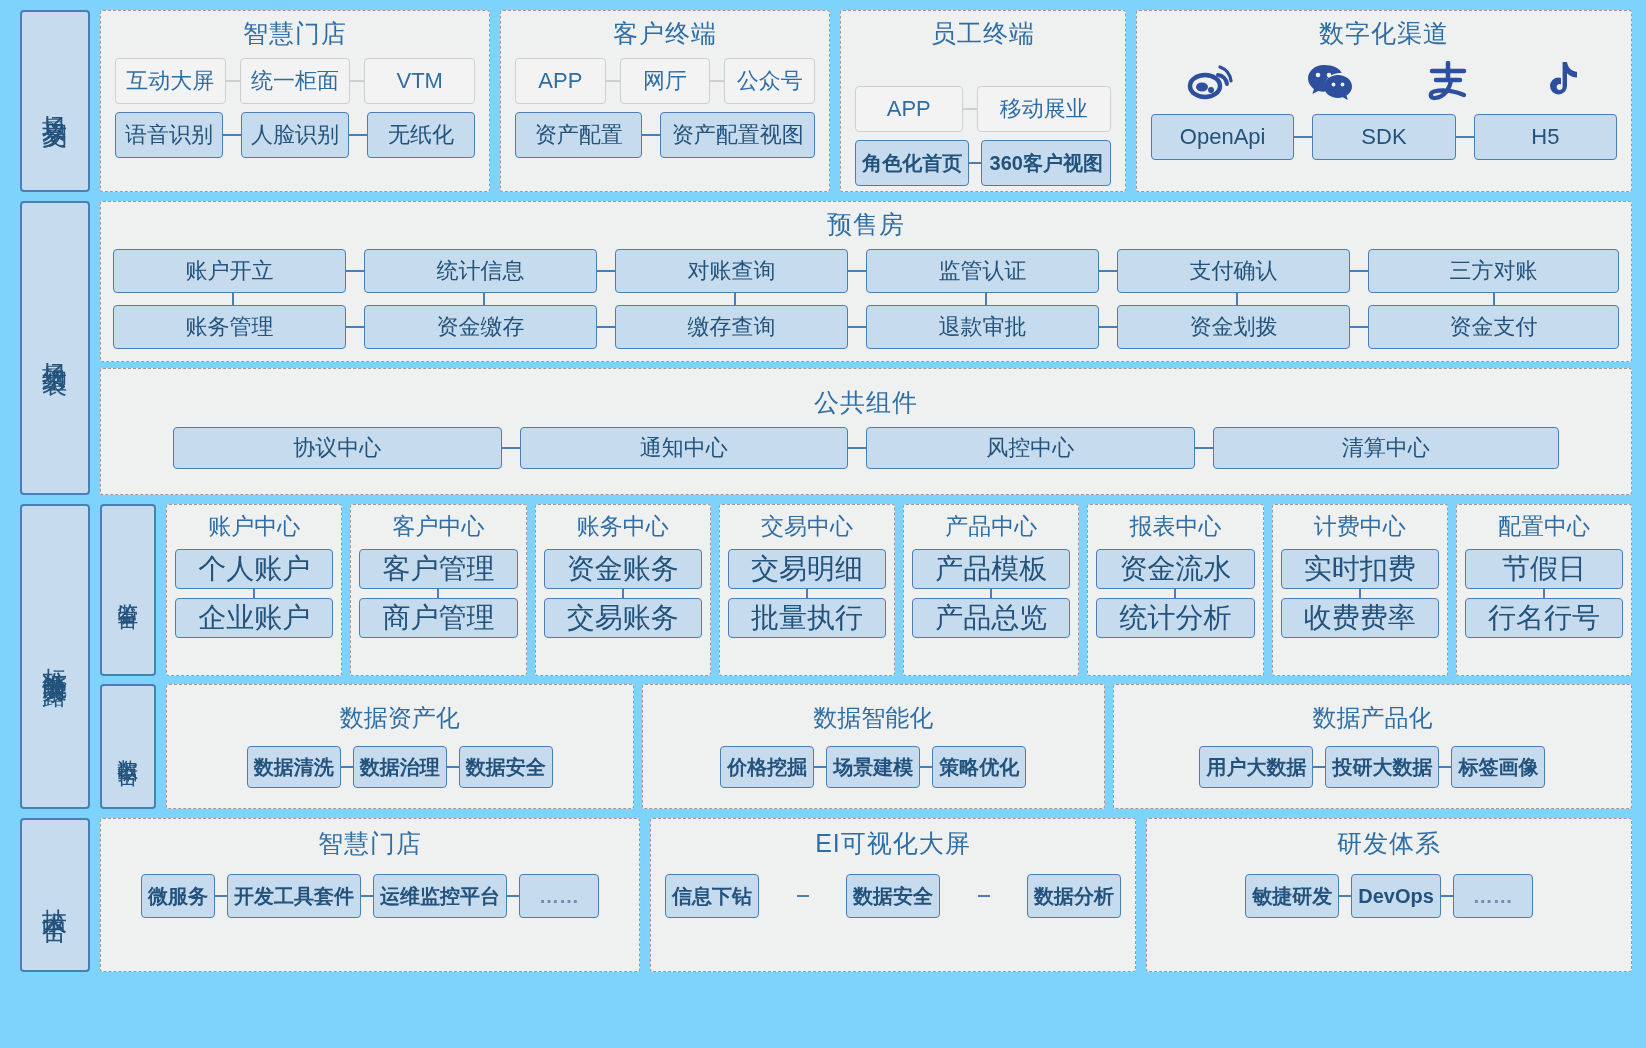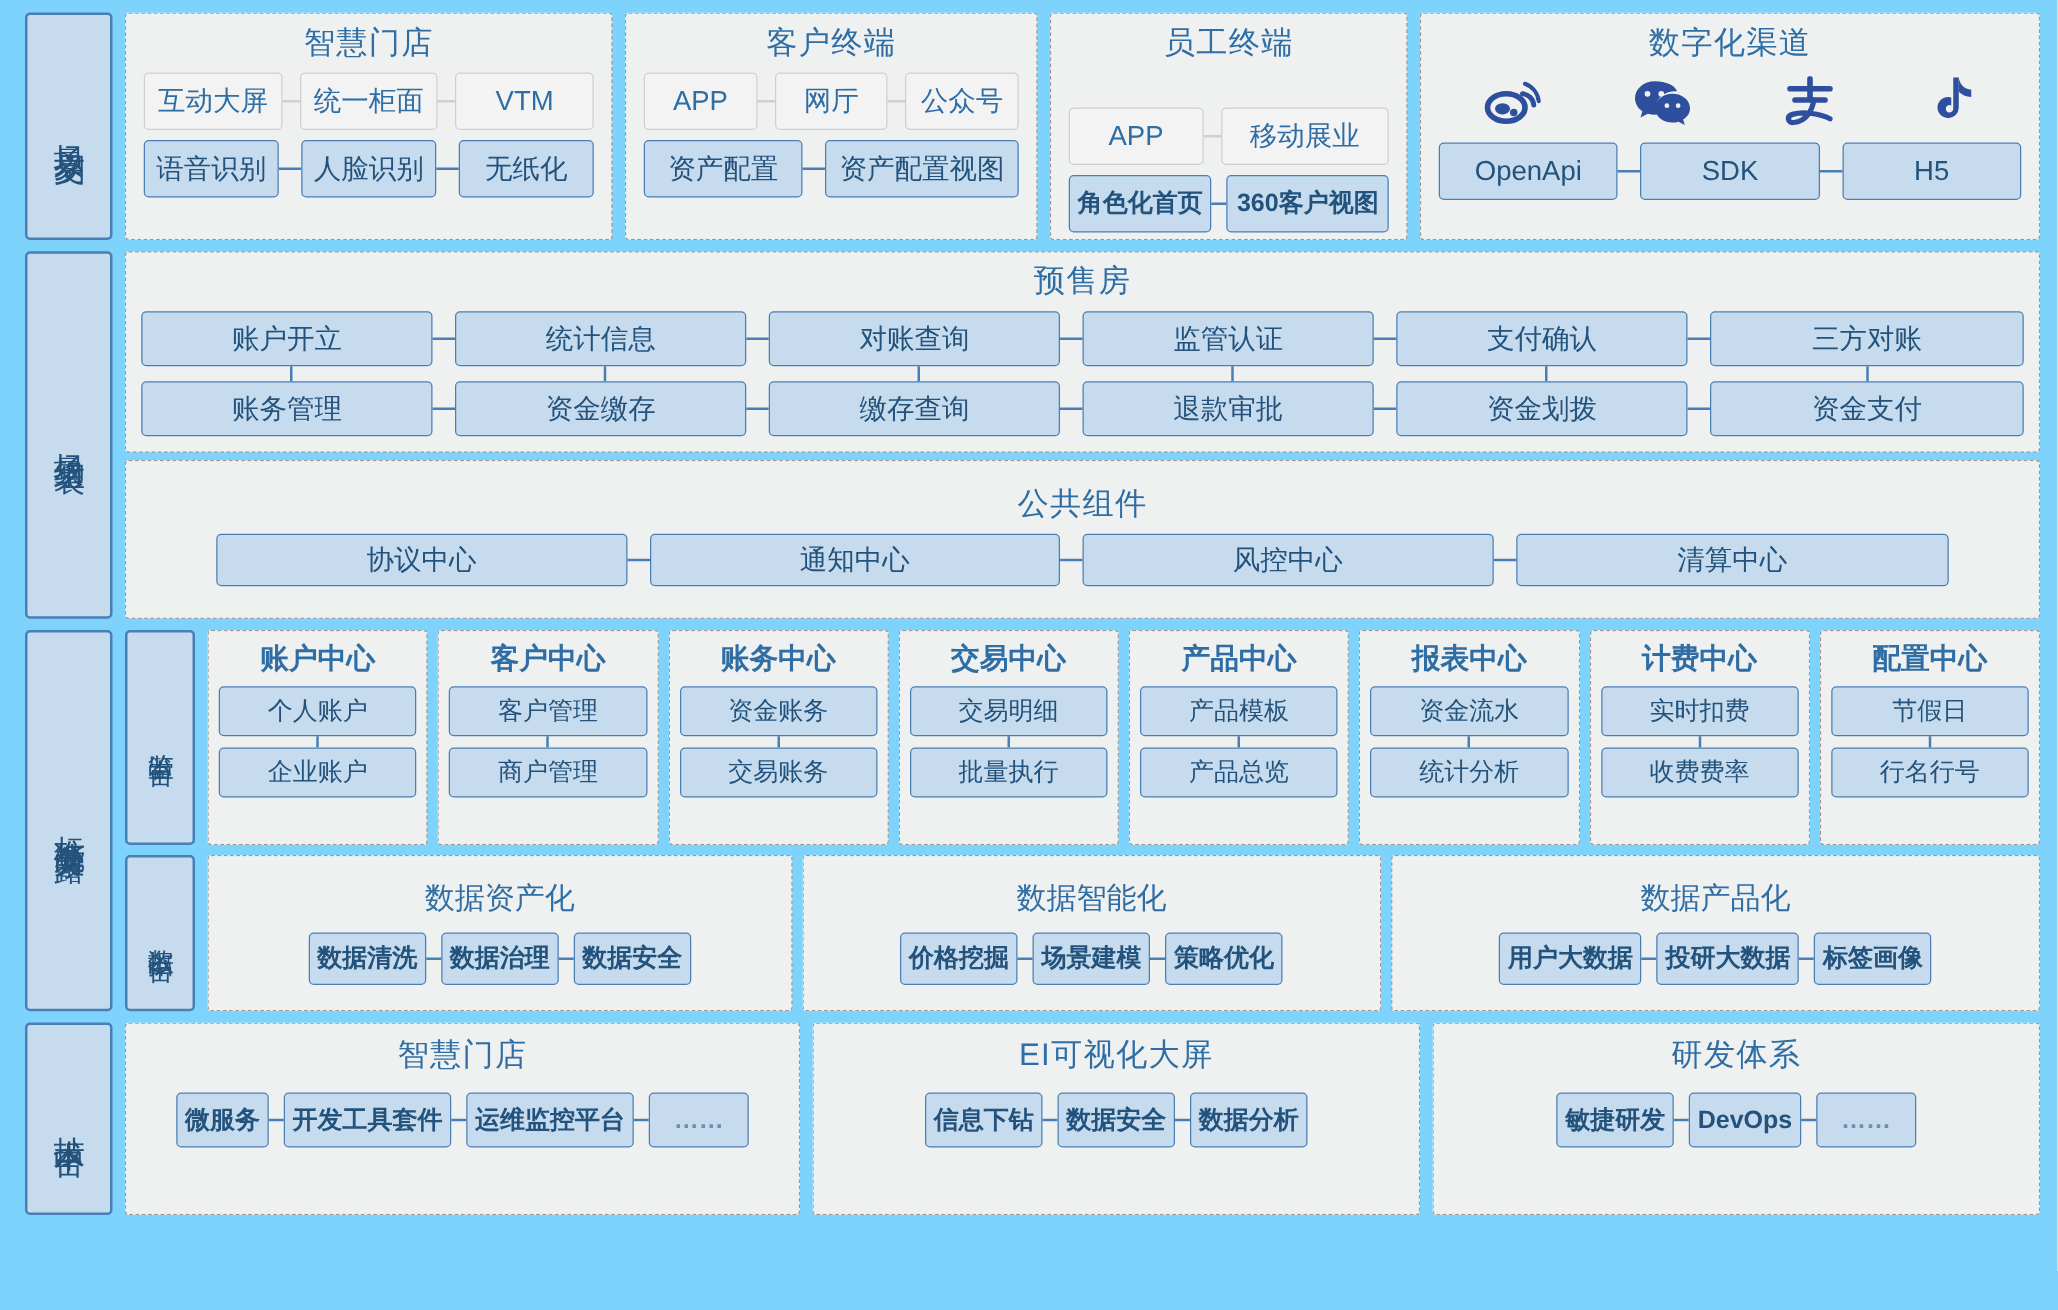--- a/index.html
+++ b/index.html
@@ -123,22 +123,22 @@
   .b3-right { display: flex; flex-direction: column; flex: 1; gap: 8px; min-width: 0; }
   .b3-midcol { display: flex; flex-direction: column; gap: 8px; width: 56px; min-width: 56px; }
   .b3-top { display: flex; gap: 8px; flex: 0 0 172px; min-width: 0; }
   .b3-bot { display: flex; gap: 8px; flex: 1; min-width: 0; }
   .center-card {
     border: 1.6px dashed #9a9a9a; border-radius: 3px; background: #eff0f0;
     flex: 1; min-width: 0;
     display: flex; flex-direction: column; align-items: center;
     padding: 6px 8px 9px 8px;
   }
-  .center-card .ct { color:#2f6ea5; font-size: 23px; font-weight: 700; margin-bottom: 7px; white-space: nowrap; }
-  .center-card .node { width: 100%; height: 40px; font-size: 20px; }
+  .center-card .ct { color:#2f6ea5; font-size: 23px; font-weight: 400; margin-bottom: 7px; white-space: nowrap; }
+  .center-card .node { width: 100%; height: 40px; font-size: 28px; }
   .center-card .vstub { width: 2px; height: 9px; background: #4a7fb5; }
 
   .datacard {
     border: 1.6px dashed #9a9a9a; border-radius: 3px; background: #eff0f0;
     display: flex; flex-direction: column; align-items: center; justify-content: center;
     padding: 6px 12px 10px 12px; min-width: 0;
   }
   .datacard .ct { color:#2f6ea5; font-size: 24px; font-weight: 500; margin-bottom: 12px; white-space: nowrap; }
   .datacard .node { height: 42px; }
 
@@ -469,21 +469,21 @@
         <div class="node sm">开发工具套件</div>
         <div class="hconn short"></div>
         <div class="node sm">运维监控平台</div>
         <div class="hconn short"></div>
         <div class="node sm" style="min-width:80px;color:#6d8fb3">……</div>
       </div>
     </div>
 
     <div class="dashgroup">
       <div class="gtitle">EI可视化大屏</div>
-      <div class="row" style="justify-content:center">
+      <div class="row" style="justify-content:space-between">
         <div class="node sm">信息下钻</div>
         <div class="hconn short"></div>
         <div class="node sm">数据安全</div>
         <div class="hconn short"></div>
         <div class="node sm">数据分析</div>
       </div>
     </div>
 
     <div class="dashgroup">
       <div class="gtitle">研发体系</div>

